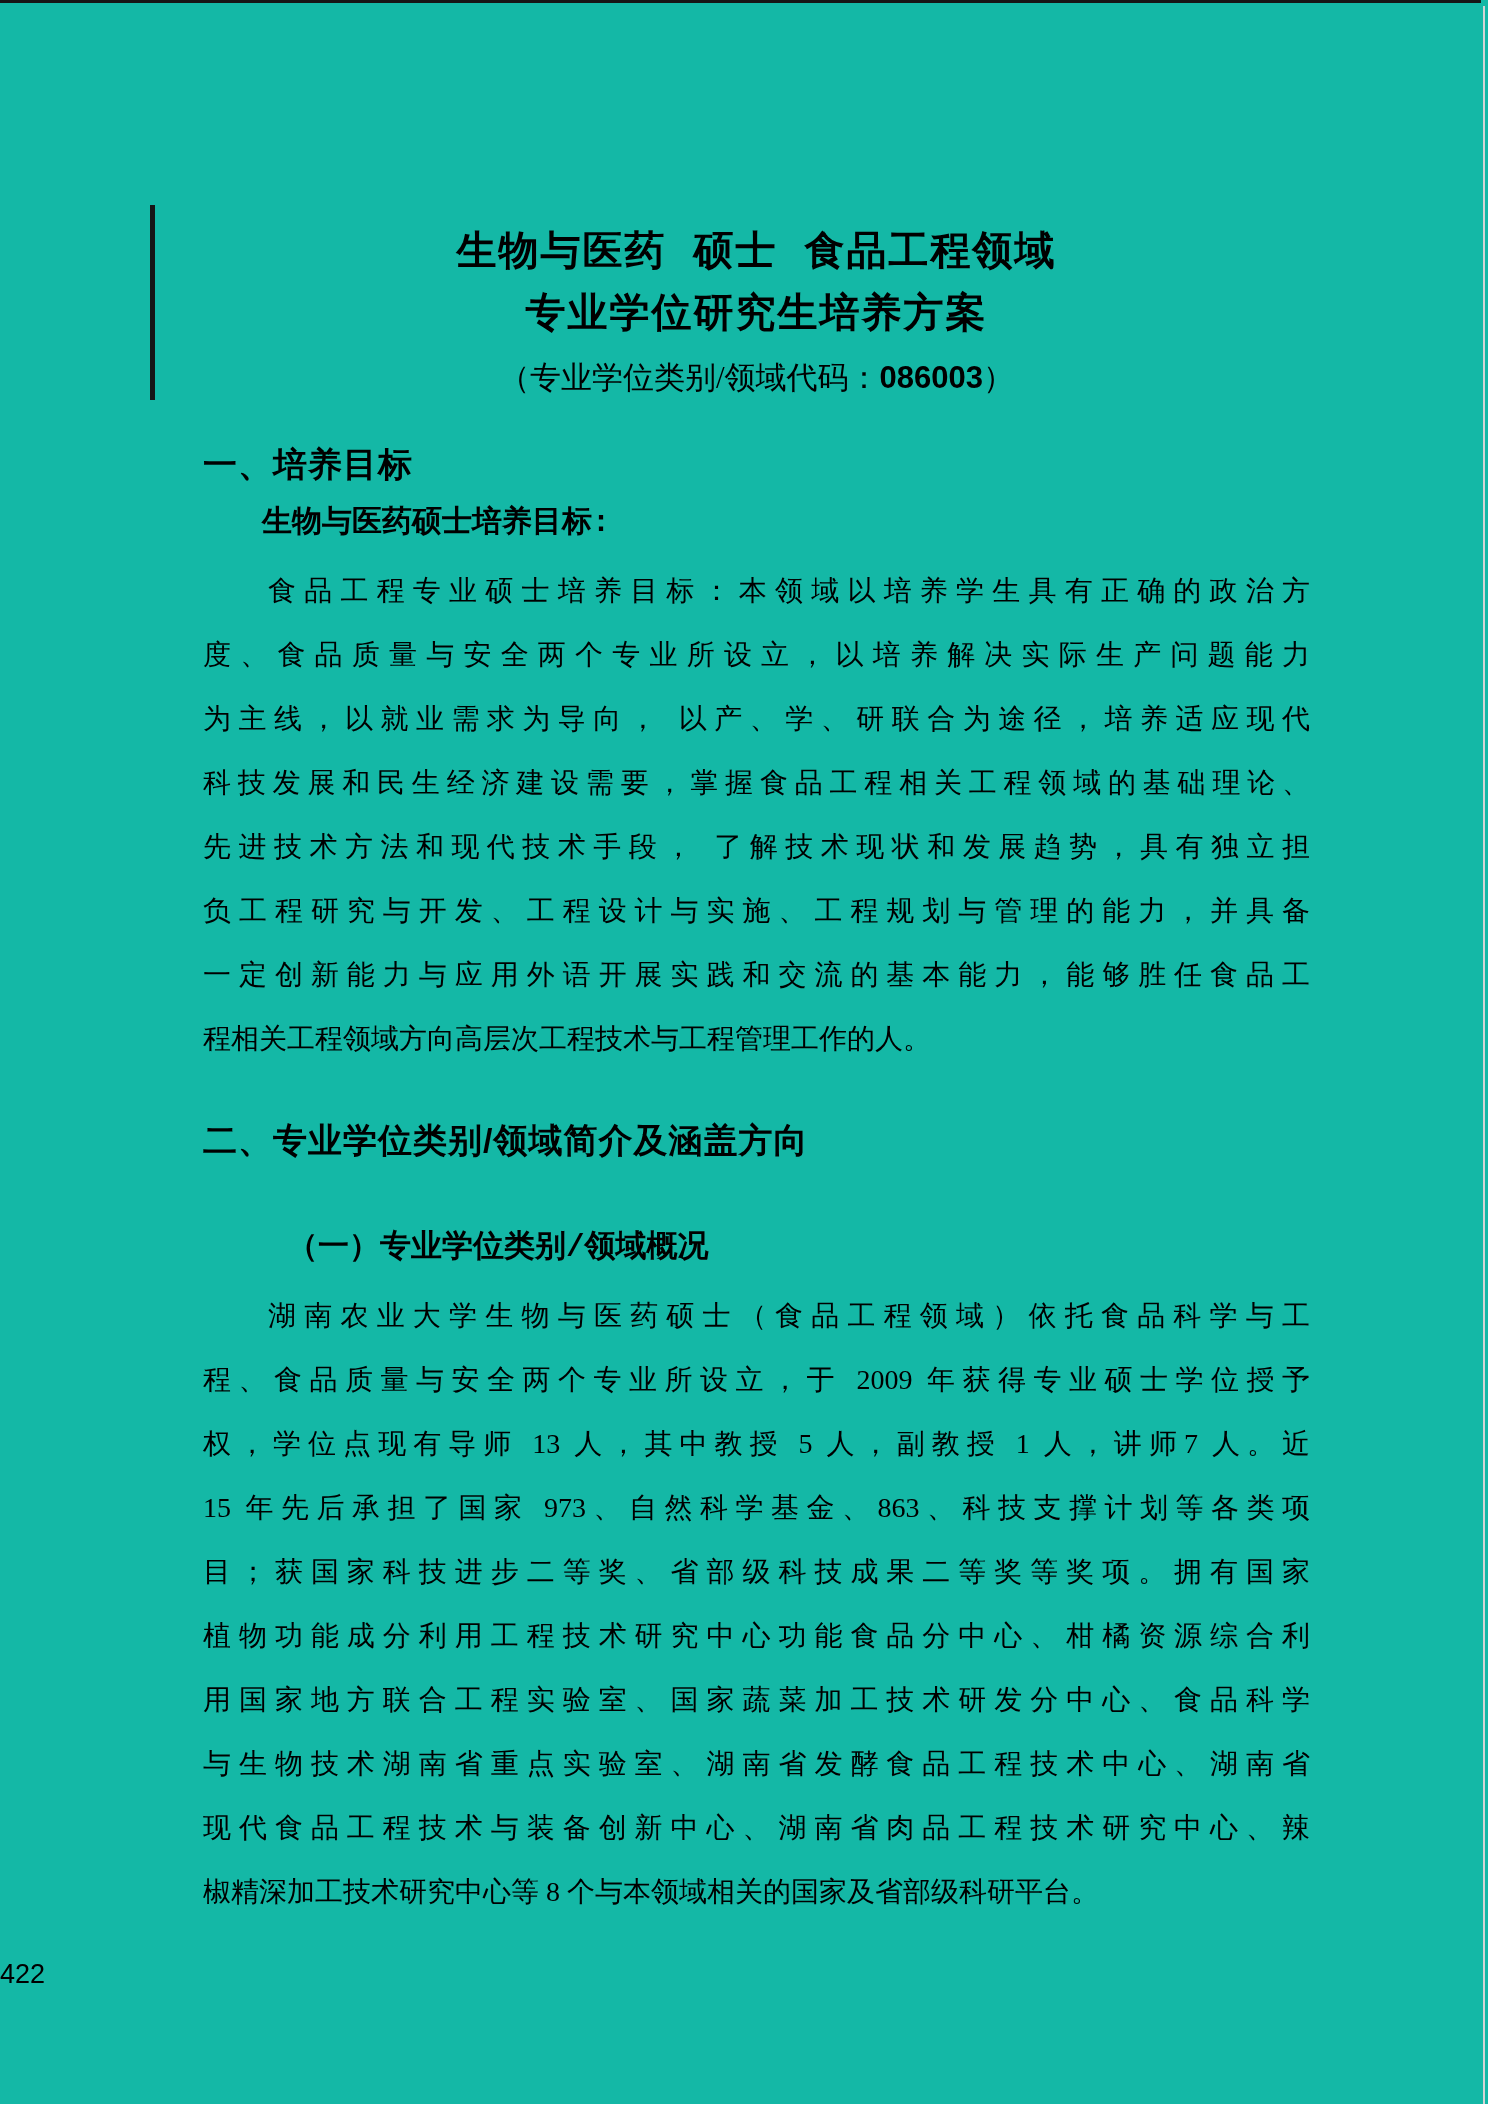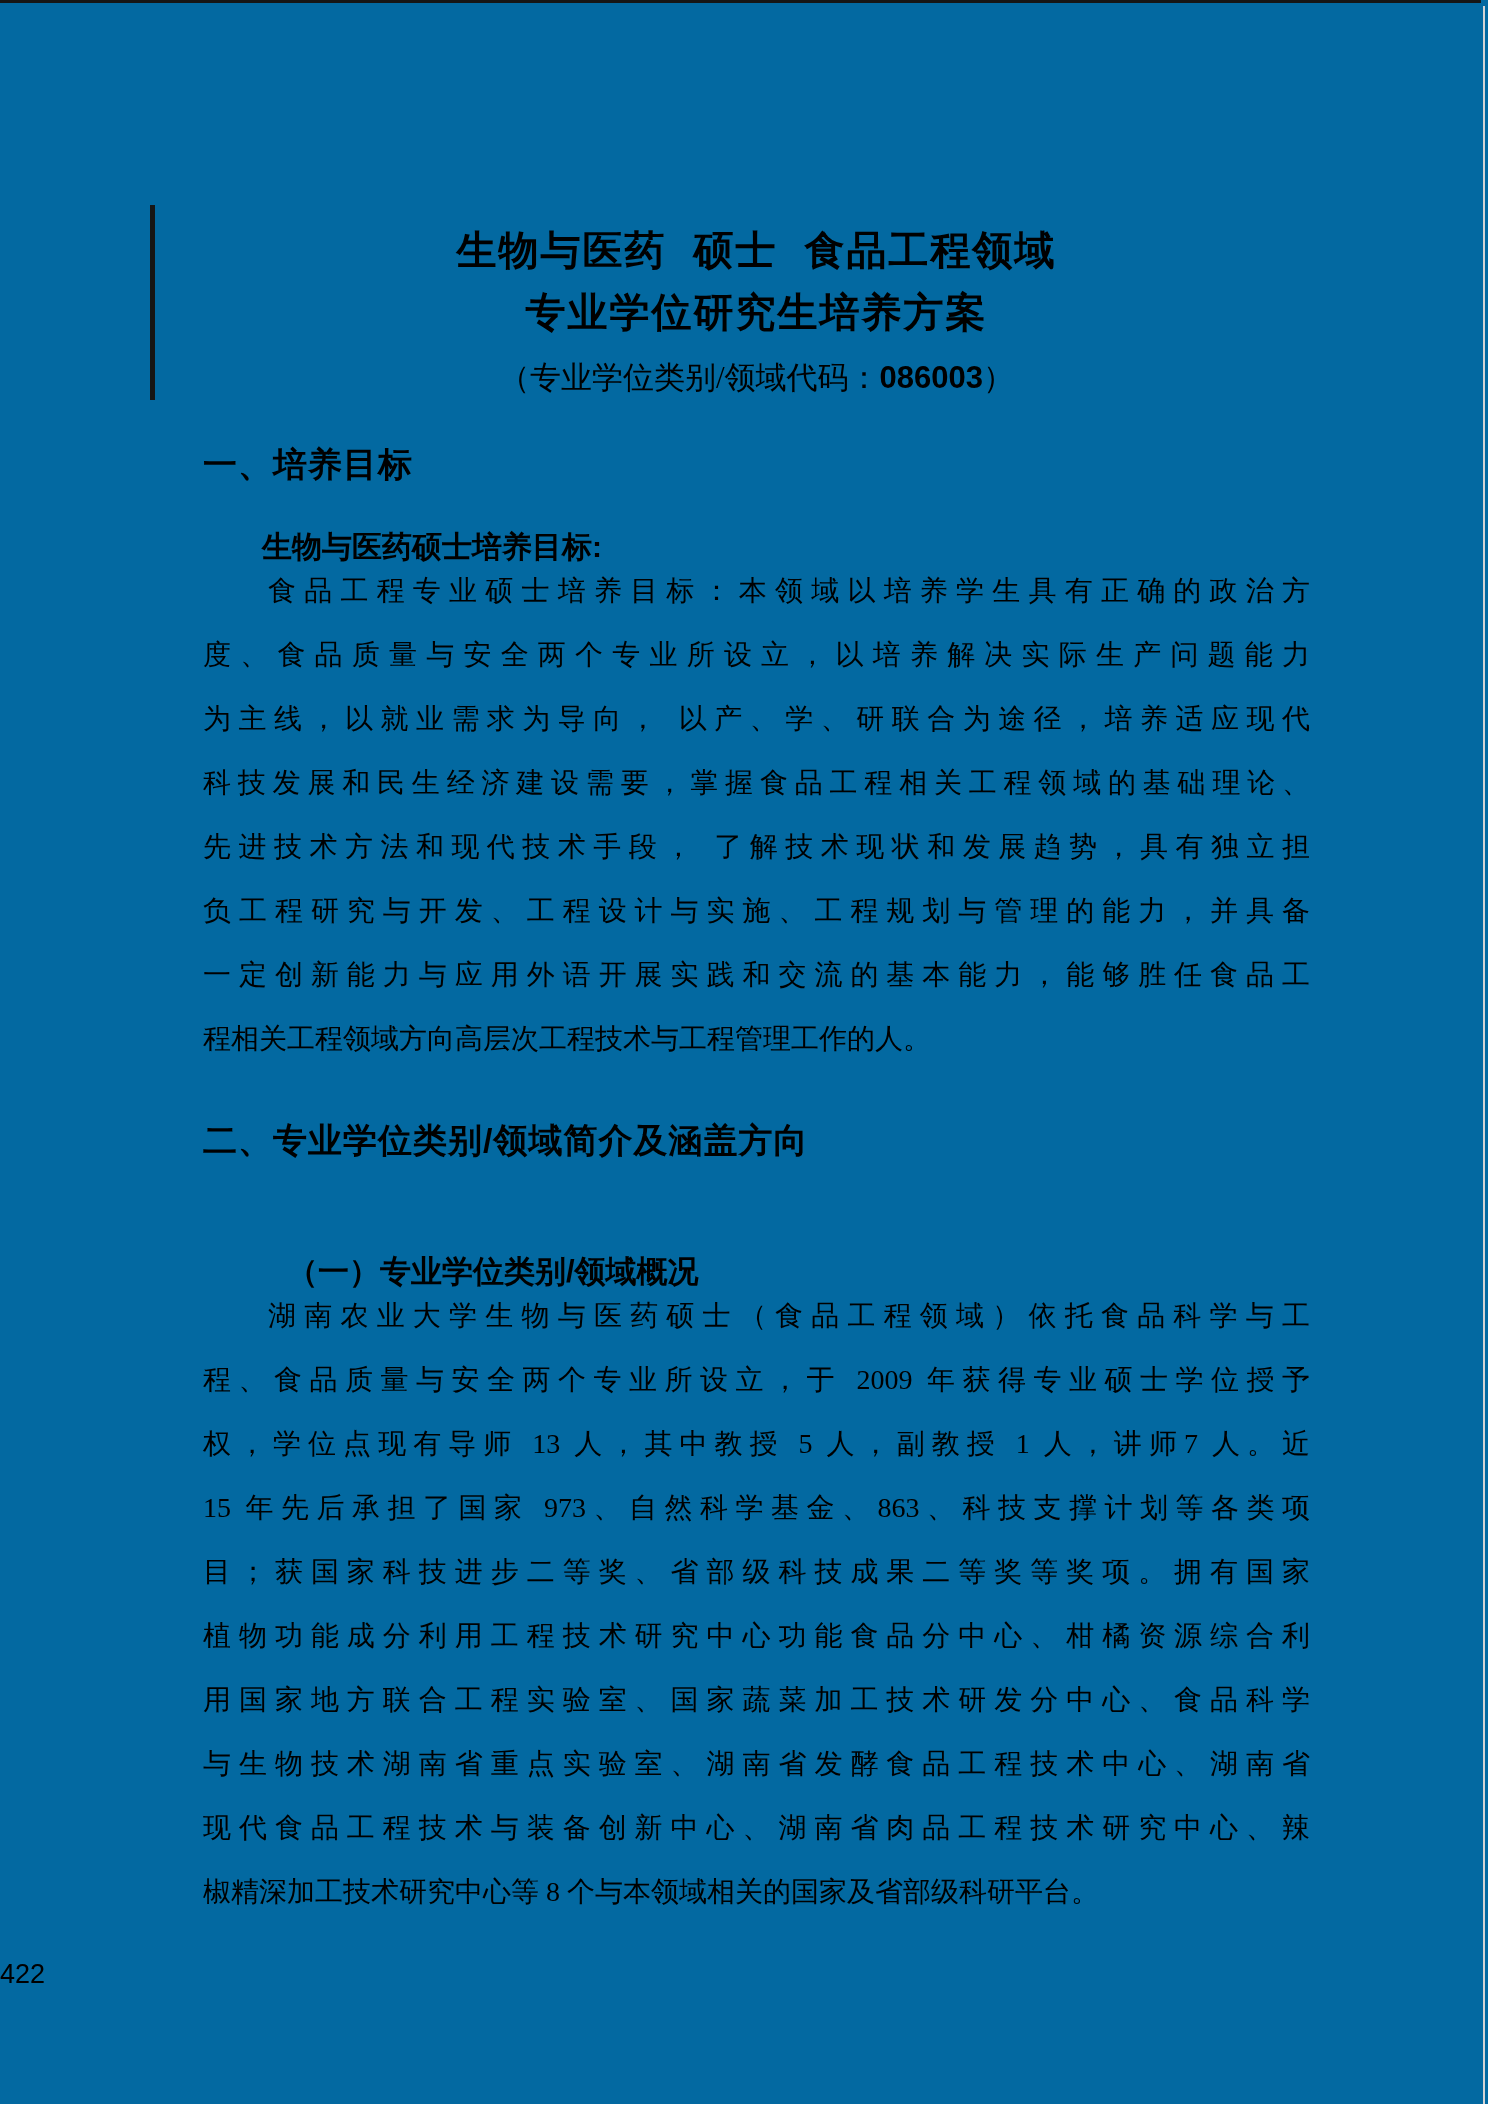--- a/index.html
+++ b/index.html
@@ -2,21 +2,21 @@
 <html><head>
 <meta charset="utf-8">
 <style>
   html, body { margin: 0; padding: 0; }
   body {
     width: 1488px; height: 2104px;
     background: #ffffff; color: #000000;
     font-family: "Liberation Serif", "DejaVu Serif", serif;
     position: relative; overflow: hidden;
   }
-  .page { position: absolute; inset: 0; background: #0369a1; }
+  .page { position: absolute; inset: 0; background: #14b8a6; }
 
   
   .artifact-top   { position: absolute; top: 0; left: 0; width: 1481px; height: 3px; background: #161616; }
   .artifact-right { position: absolute; top: 6px; left: 1483px; width: 2px; height: 2098px; background: #d4d4d4; }
   .artifact-left  { position: absolute; top: 205px; left: 150px; width: 5px; height: 195px; background: #161616; }
 
   .content { position: absolute; left: 203px; top: 0; width: 1107px; }
 
   .title-block {
     position: absolute; top: 219px; left: 0; width: 100%;
@@ -37,23 +37,22 @@
   .sec-heading {
     position: absolute; left: 0; width: 100%;
     font-family: "Liberation Sans", "DejaVu Sans", sans-serif;
     font-weight: 700; font-size: 34px; line-height: 44px; letter-spacing: 1px;
   }
   #sec1-heading { top: 442px; }
   #sec2-heading { top: 1118px; }
 
   .sub-heading {
     position: absolute; left: 0; width: 100%; box-sizing: border-box;
-    font-family: Liberation Sans, sans-serif;
+    font-family: Liberation Mono, monospace;
     font-weight: 700;
-    margin-top: 24px;
   }
   #sub1 { top: 503px; padding-left: 59px; font-size: 30px; line-height: 40px; }
   #sub2 { top: 1227px; padding-left: 84px; font-size: 31px; line-height: 42px; }
 
   .para { position: absolute; left: 0; width: 100%; font-size: 28px; }
   #para1 { top: 559px; }
   #para2 { top: 1284px; }
   .para div.pline {
     height: 64px; line-height: 64px;
     text-align: justify; text-align-last: justify;

